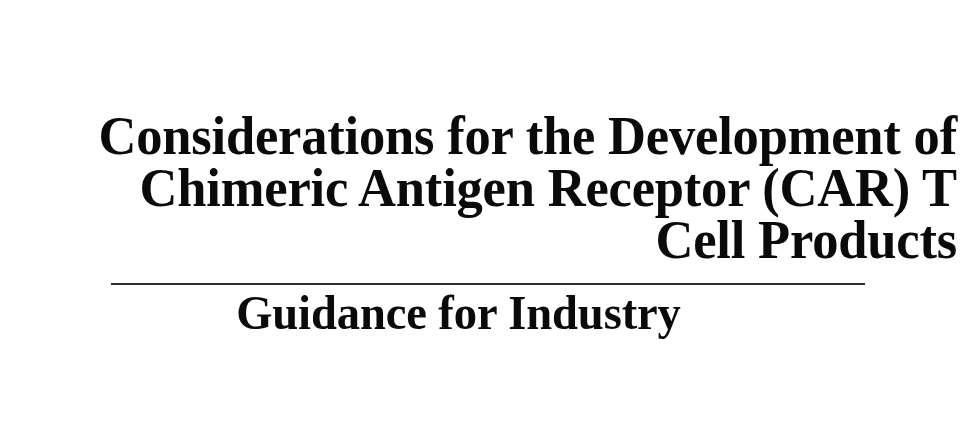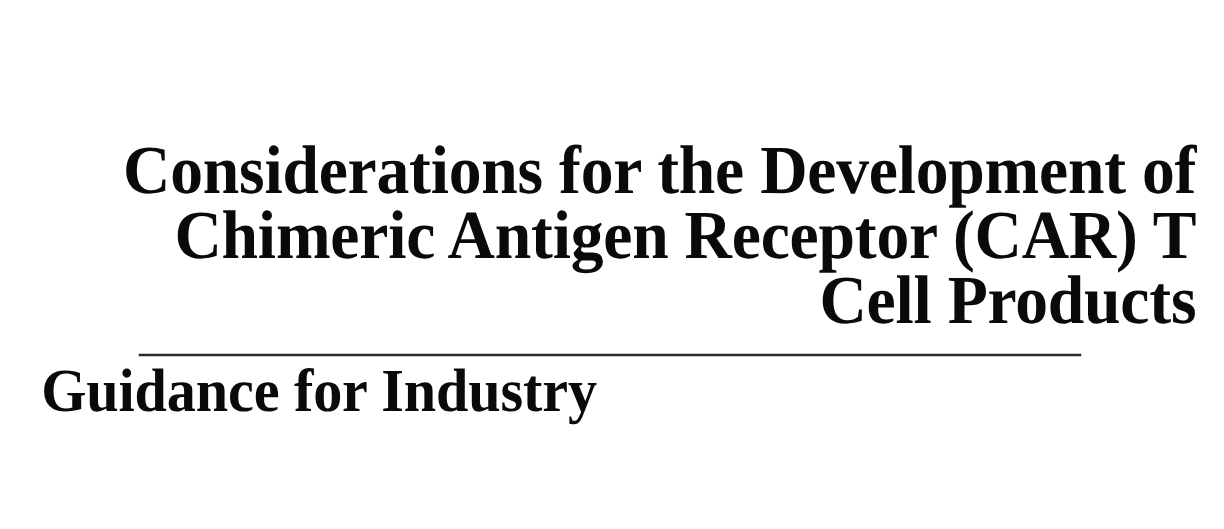--- a/index.html
+++ b/index.html
@@ -61,22 +61,21 @@
     height: 2px;
     background: #2b2b2b;
   }
 
   
   .subtitle-block {
     position: absolute;
     left: 0;
     top: 287px;
     width: 917px;
-    text-align: left;
-    padding-left: 10px;
+    text-align: center;
   }
   .subtitle {
     display: block;
     font-family: "Liberation Serif", "DejaVu Serif", serif;
     font-weight: bold;
     font-size: 49px;
     line-height: 52px;
     letter-spacing: -0.1px;
     color: #0a0a0a;
     white-space: nowrap;

